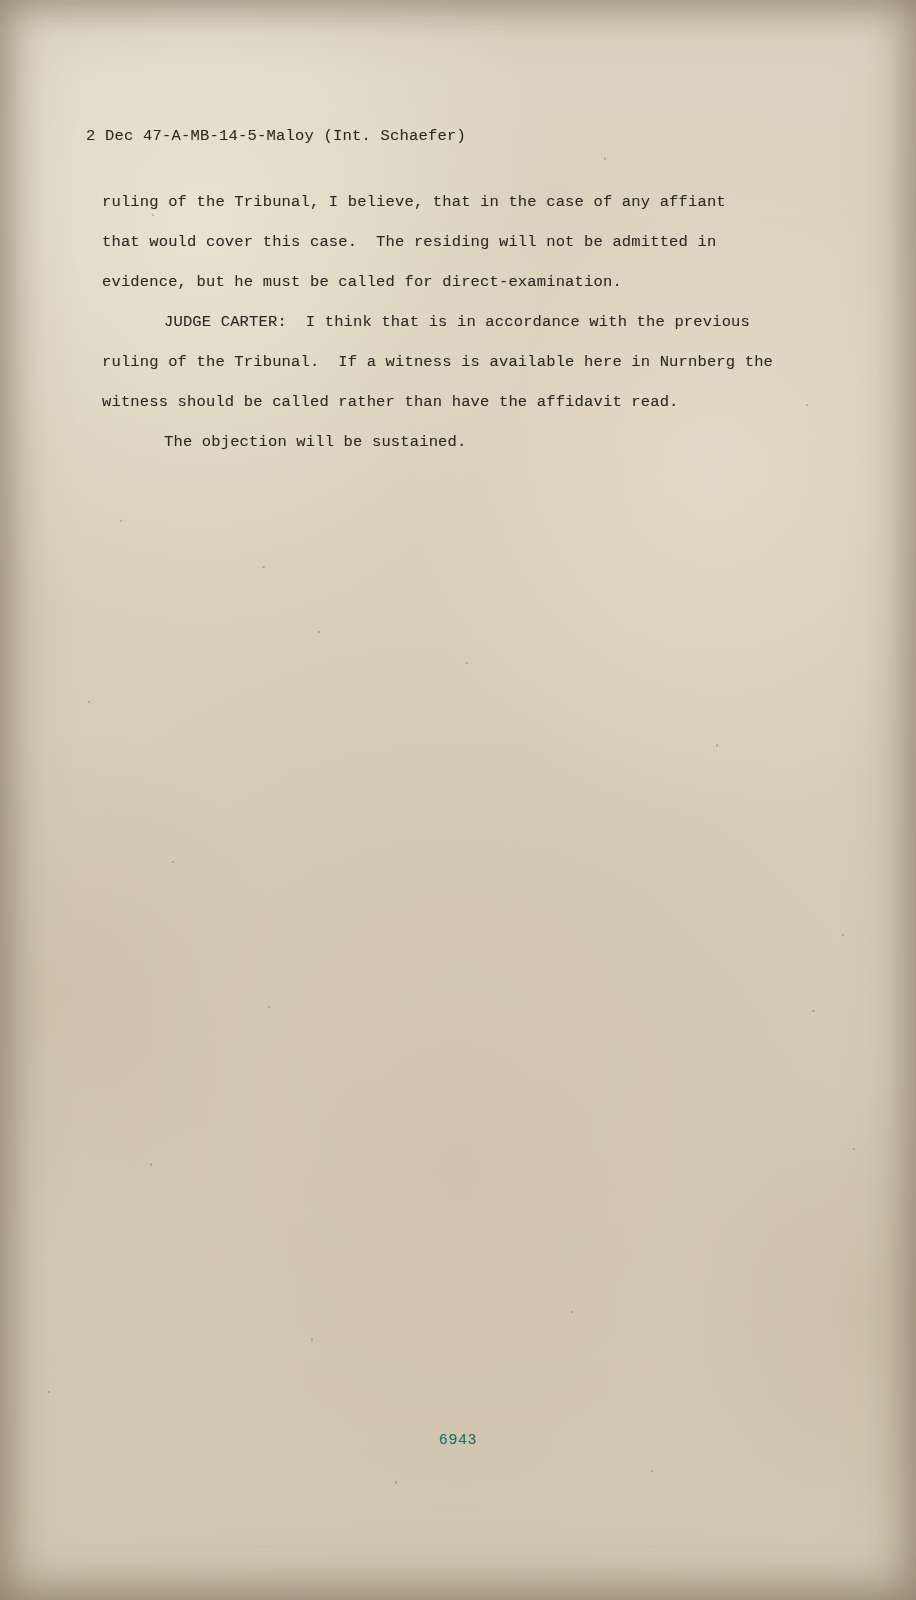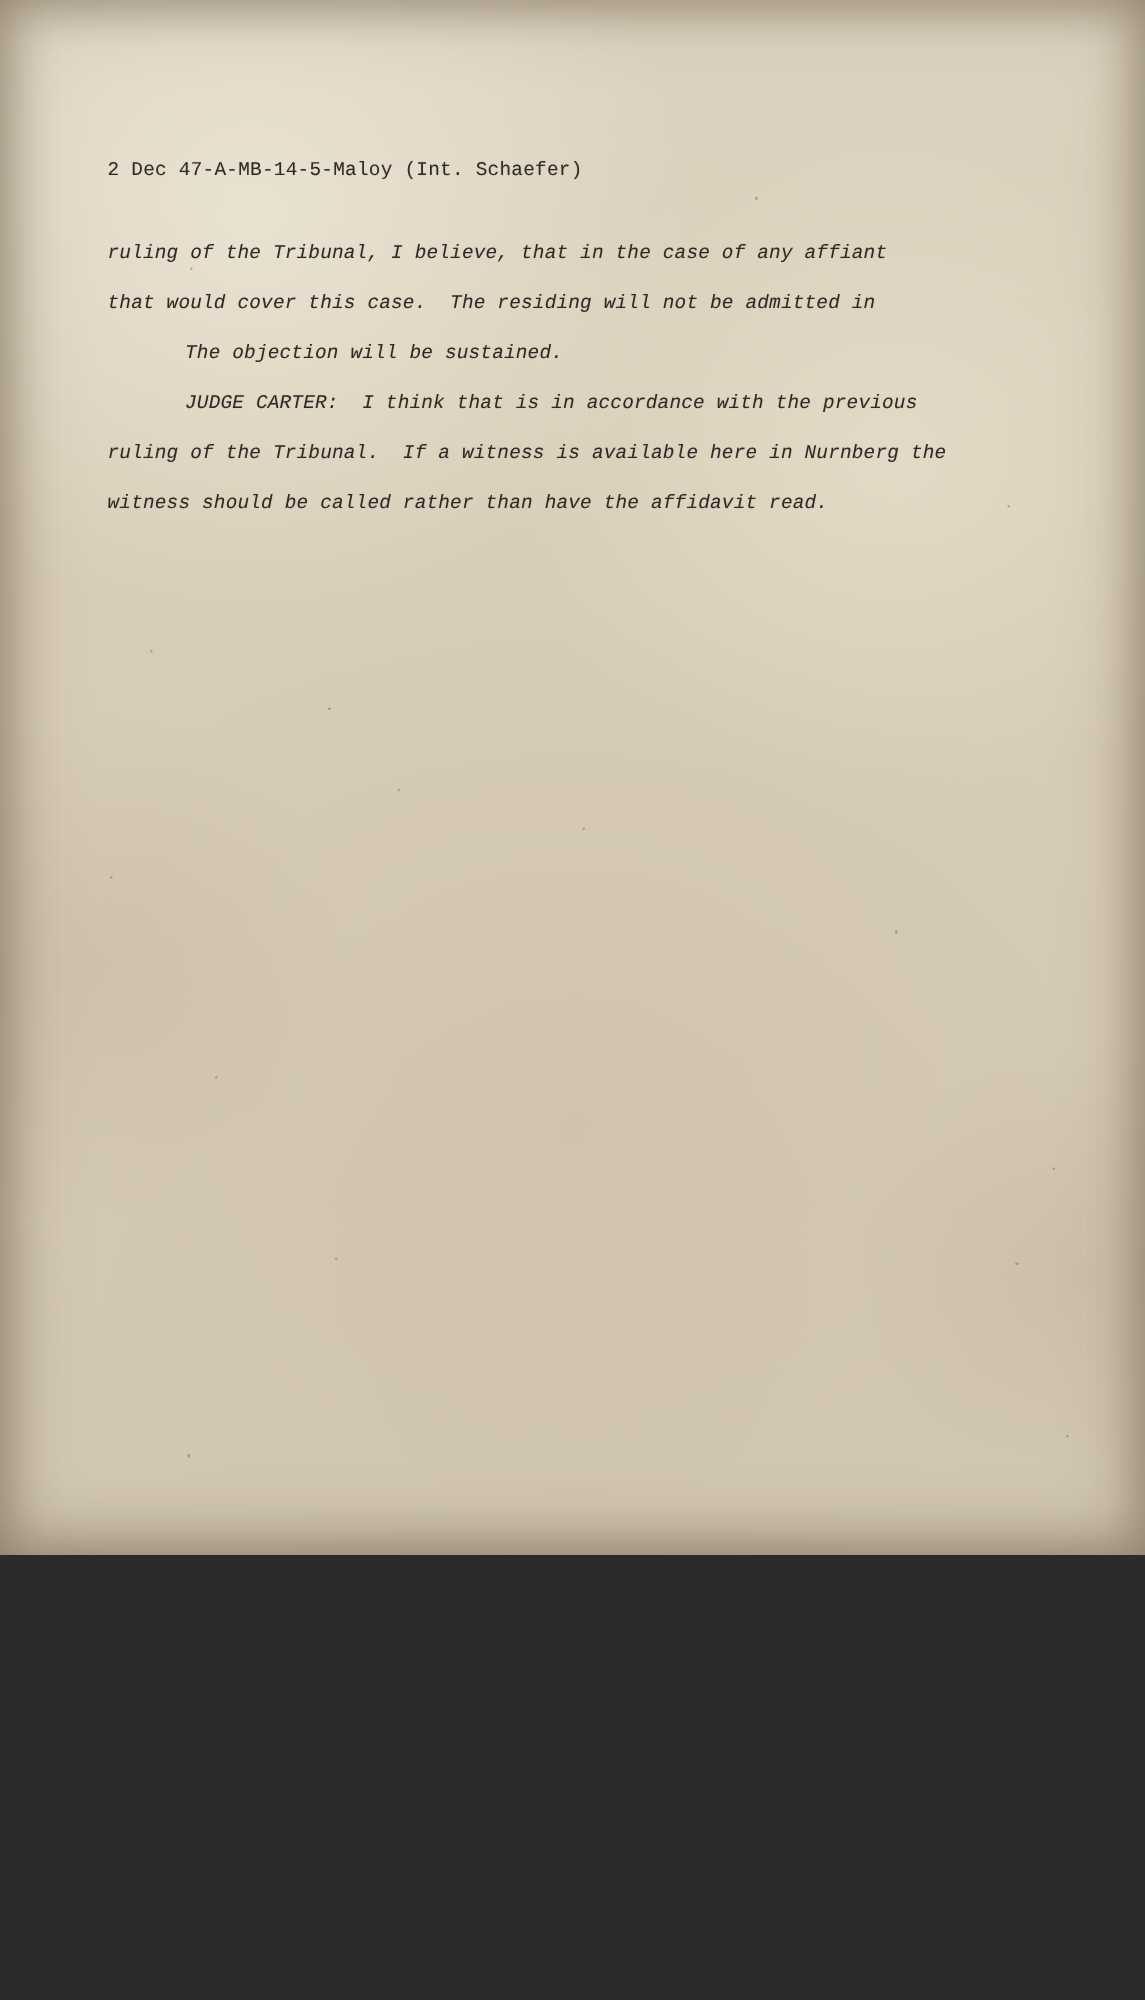--- a/index.html
+++ b/index.html
@@ -3,21 +3,21 @@
 <meta charset="utf-8">
 <style>
   html, body {
     margin: 0;
     padding: 0;
     background: #2b2b2b;
   }
   .page {
     position: relative;
     width: 916px;
-    height: 1244px;
+    height: 1600px;
     background: #d9cfbb;
     overflow: hidden;
     font-family: "Liberation Mono", "DejaVu Sans Mono", monospace;
   }
   
   .paper-texture {
     position: absolute;
     inset: 0;
     background:
       radial-gradient(ellipse 55% 38% at 22% 14%, rgba(255,250,238,0.42), rgba(255,250,238,0) 70%),
@@ -62,22 +62,21 @@
   .body-block {
     position: absolute;
     left: 86px;
     top: 182px;
     width: 740px;
     color: #2e2a26;
     font-size: 15.5px;
     letter-spacing: 0.15px;
   }
   .para {
-    margin: 0 0 0 0;
-    font-style: italic;
+    margin: 0 0 0 16px;
   }
   .line {
     line-height: 40px;
     white-space: pre;
   }
   .indent {
     padding-left: 62px;
   }
   .page-number {
     position: absolute;
@@ -123,30 +122,31 @@
 
     <div class="header-block">
       <div>2 Dec 47-A-MB-14-5-Maloy (Int. Schaefer)</div>
     </div>
 
     <div class="body-block">
 
       <div class="para">
         <div class="line">ruling of the Tribunal, I believe, that in the case of any affiant</div>
         <div class="line">that would cover this case.  The residing will not be admitted in</div>
-      </div>
-
-      <div class="para">
-        <div class="line indent">The objection will be sustained.</div>
+        <div class="line">evidence, but he must be called for direct-examination.</div>
       </div>
 
       <div class="para">
         <div class="line indent">JUDGE CARTER:  I think that is in accordance with the previous</div>
         <div class="line">ruling of the Tribunal.  If a witness is available here in Nurnberg the</div>
         <div class="line">witness should be called rather than have the affidavit read.</div>
+      </div>
+
+      <div class="para">
+        <div class="line indent">The objection will be sustained.</div>
       </div>
 
     </div>
 
     <div class="page-number">6943</div>
   </div>
 
   <div class="edge-shade"></div>
 </div>
 

